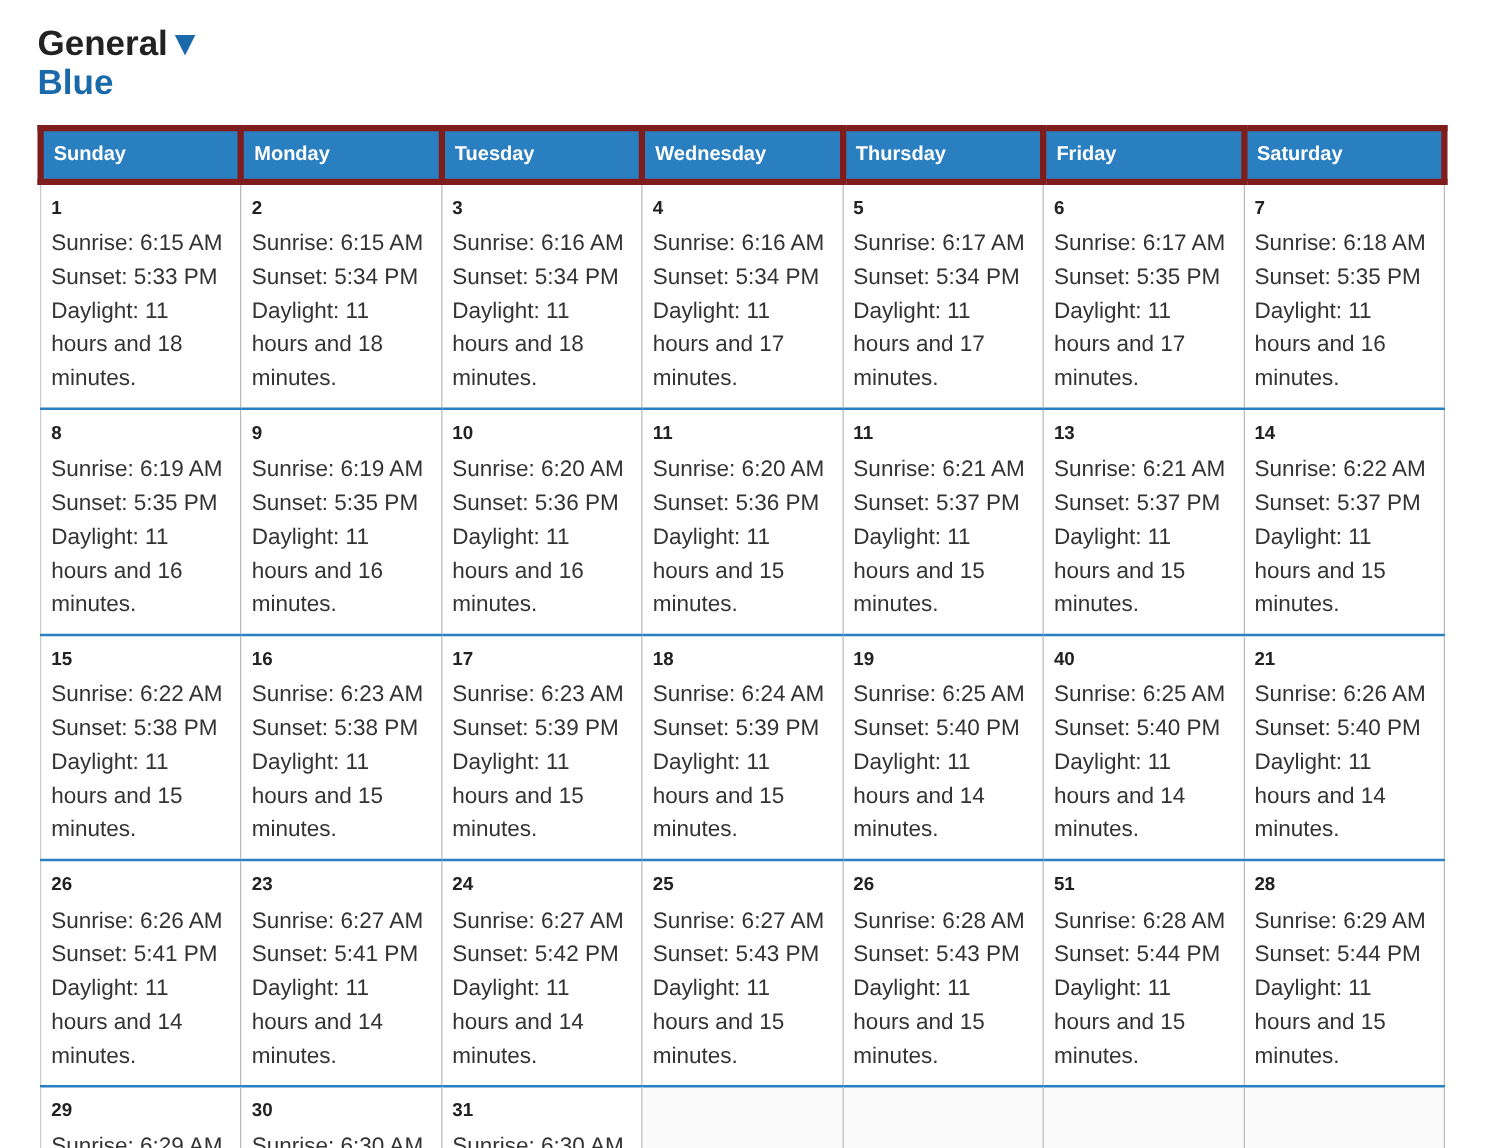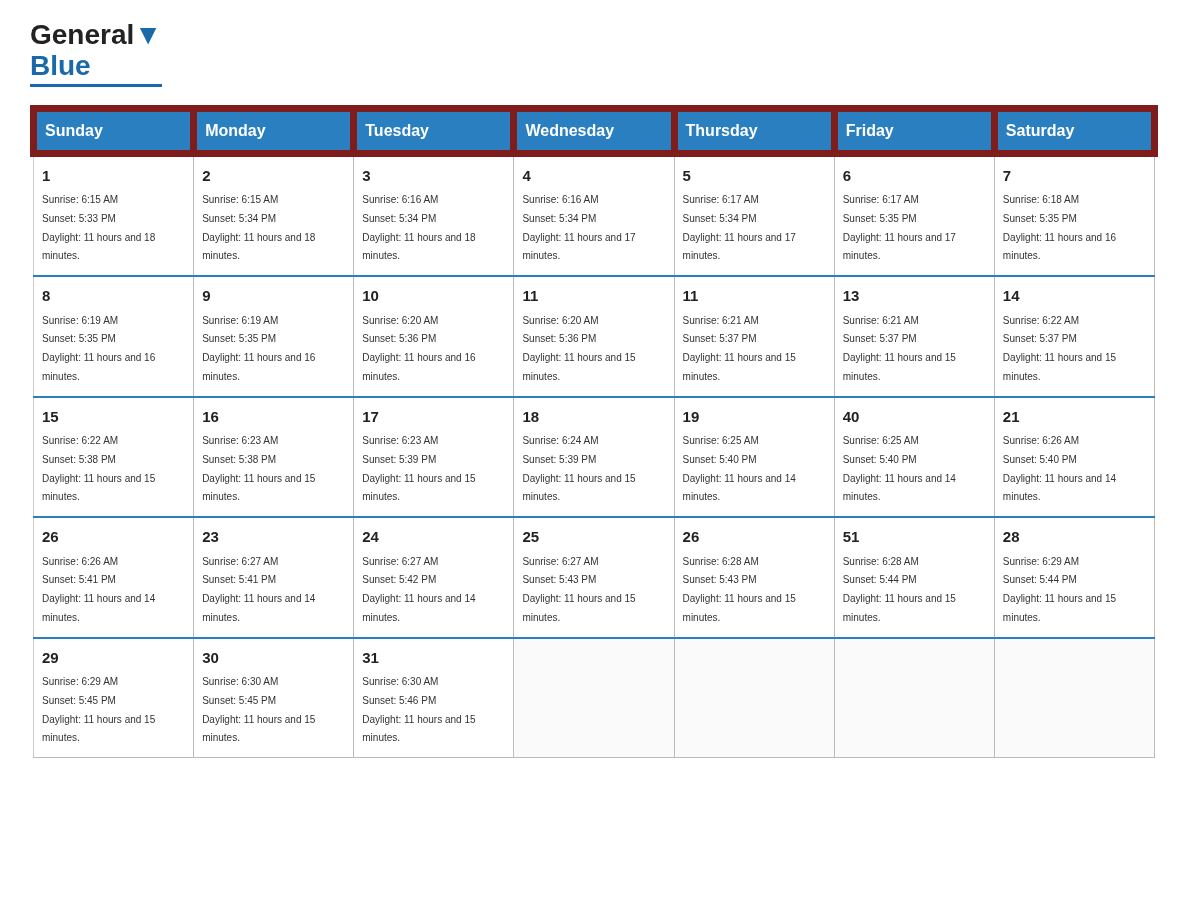--- a/index.html
+++ b/index.html
@@ -12,21 +12,20 @@
       padding: 20px 30px 30px 30px;
     }
     .header {
       display: flex;
       justify-content: space-between;
       align-items: flex-start;
       margin-bottom: 18px;
     }
     .logo {
       display: flex;
-      flex-direction: column;
       align-items: flex-start;
     }
     .logo-text {
       font-size: 28px;
       font-weight: bold;
       color: #222;
       line-height: 1.1;
     }
     .logo-text span.blue {
       color: #1a6aab;
@@ -56,21 +55,21 @@
       border-collapse: collapse;
       table-layout: fixed;
     }
     thead th {
       background: #2a7fc1;
       color: #fff;
       padding: 10px 8px;
       font-size: 16px;
       font-weight: bold;
       text-align: left;
-      border: 7px solid #7f1d1d;
+      border: 5px solid #7f1d1d;
     }
     tbody td {
       vertical-align: top;
       padding: 8px 8px 10px 8px;
       border: 1px solid #bbb;
       font-size: 12.5px;
       line-height: 1.5;
       min-height: 90px;
       background: #fff;
     }
@@ -85,21 +84,21 @@
     }
     .day-num {
       font-size: 15px;
       font-weight: bold;
       display: block;
       margin-bottom: 3px;
       color: #222;
     }
     .day-info {
       color: #333;
-      font-size: 10px;
+      font-size: 18px;
     }
     td.empty {
       background: #fafafa;
     }
   </style>
 </head>
 <body>
 
 <div class="header">
   <div class="logo">

